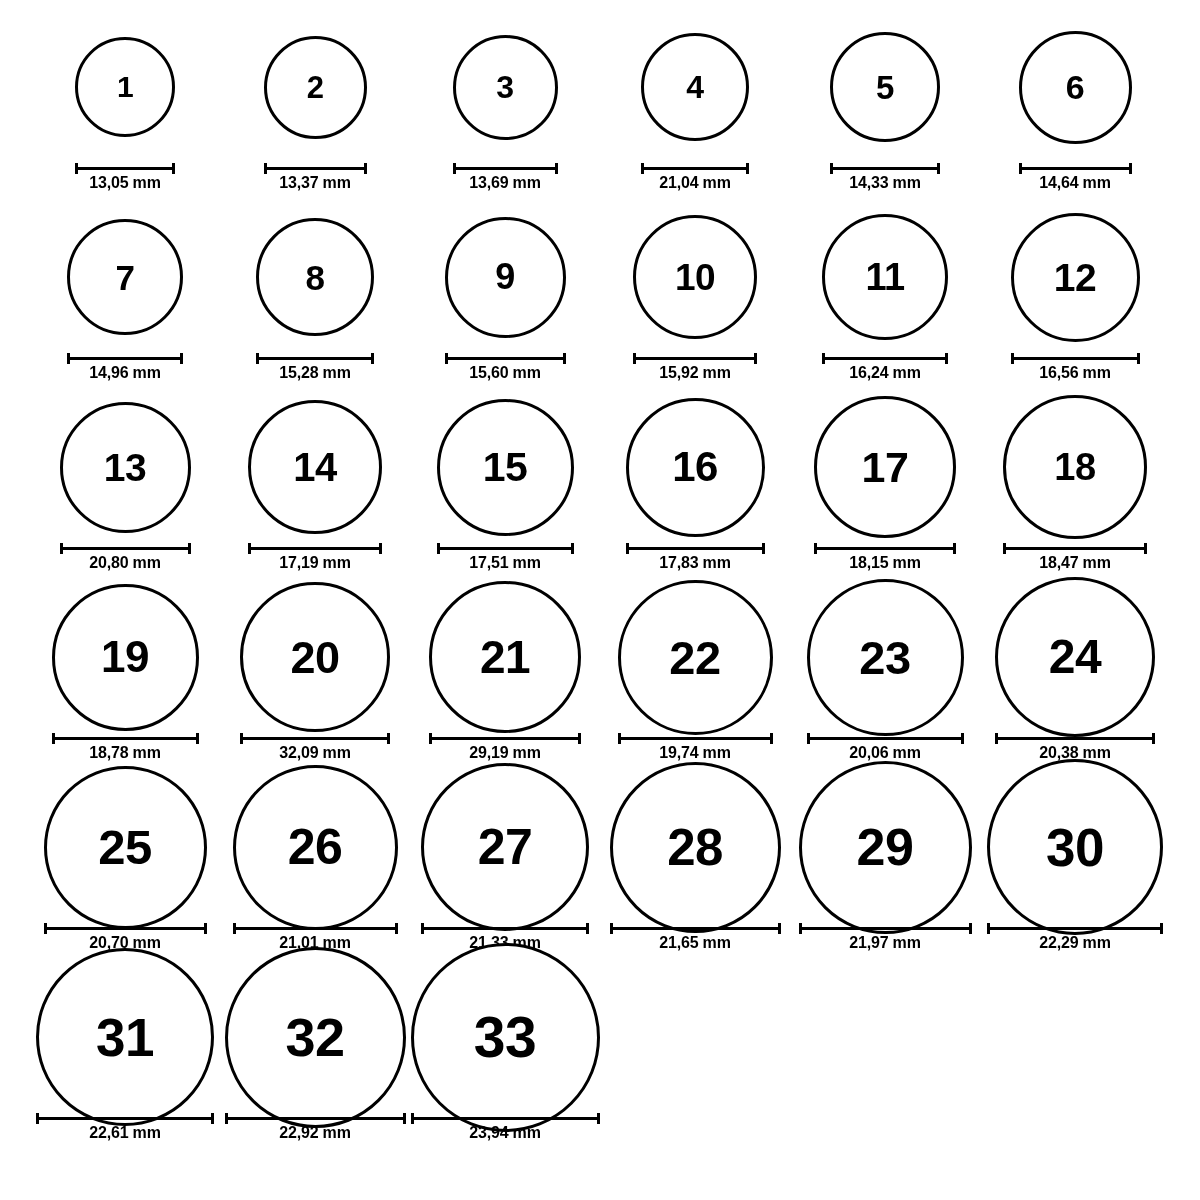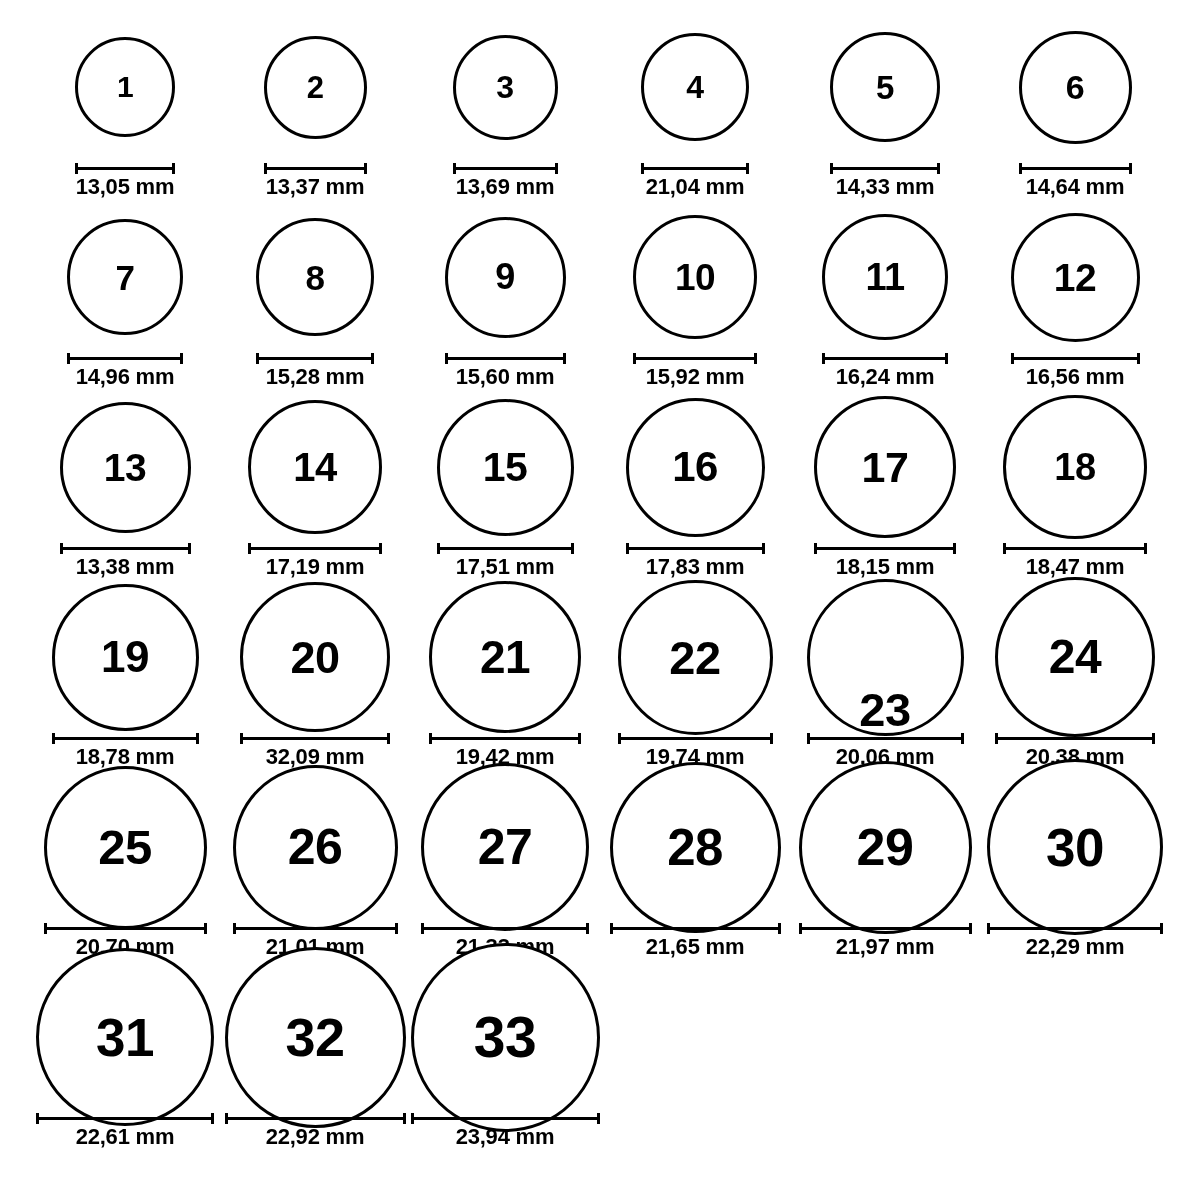--- a/index.html
+++ b/index.html
@@ -87,21 +87,21 @@
     left: 0;
     right: 0;
     top: 50%;
     height: 3px;
     margin-top: -1.5px;
     background: #000000;
   }
 
   .label {
     margin-top: 0;
-    font-size: 22px;
+    font-size: 16px;
     font-weight: bold;
     color: #000000;
     white-space: nowrap;
     letter-spacing: -0.2px;
   }
 </style>
 </head>
 <body>
 
 <div id="chart">
@@ -240,21 +240,21 @@
       </div>
       <div class="cell">
         <div class="ring-wrap">
           <div class="ring" style="width: 131px; height: 131px;">
             <span class="ring-number" style="font-size: 39px;">13</span>
           </div>
         </div>
         <div class="measure">
           <div class="bar" style="width: 131px;"></div>
         </div>
-        <div class="label">13,38 mm</div>
+        <div class="label">20,80 mm</div>
       </div>
       <div class="cell">
         <div class="ring-wrap">
           <div class="ring" style="width: 134px; height: 134px;">
             <span class="ring-number" style="font-size: 40px;">14</span>
           </div>
         </div>
         <div class="measure">
           <div class="bar" style="width: 134px;"></div>
         </div>
@@ -328,36 +328,36 @@
       </div>
       <div class="cell">
         <div class="ring-wrap">
           <div class="ring" style="width: 152px; height: 152px;">
             <span class="ring-number" style="font-size: 46px;">21</span>
           </div>
         </div>
         <div class="measure">
           <div class="bar" style="width: 152px;"></div>
         </div>
-        <div class="label">19,42 mm</div>
+        <div class="label">29,19 mm</div>
       </div>
       <div class="cell">
         <div class="ring-wrap">
           <div class="ring" style="width: 155px; height: 155px;">
             <span class="ring-number" style="font-size: 47px;">22</span>
           </div>
         </div>
         <div class="measure">
           <div class="bar" style="width: 155px;"></div>
         </div>
         <div class="label">19,74 mm</div>
       </div>
       <div class="cell">
         <div class="ring-wrap">
-          <div class="ring" style="width: 157px; height: 157px; align-items: flex-end;">
+          <div class="ring" style="width: 157px; height: 157px;">
             <span class="ring-number" style="font-size: 47px;">23</span>
           </div>
         </div>
         <div class="measure">
           <div class="bar" style="width: 157px;"></div>
         </div>
         <div class="label">20,06 mm</div>
       </div>
       <div class="cell">
         <div class="ring-wrap">

